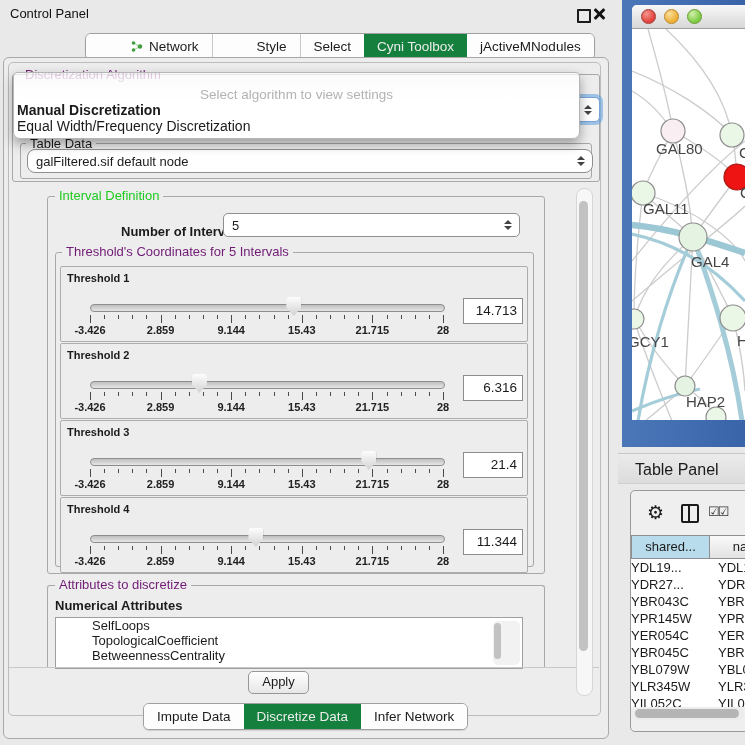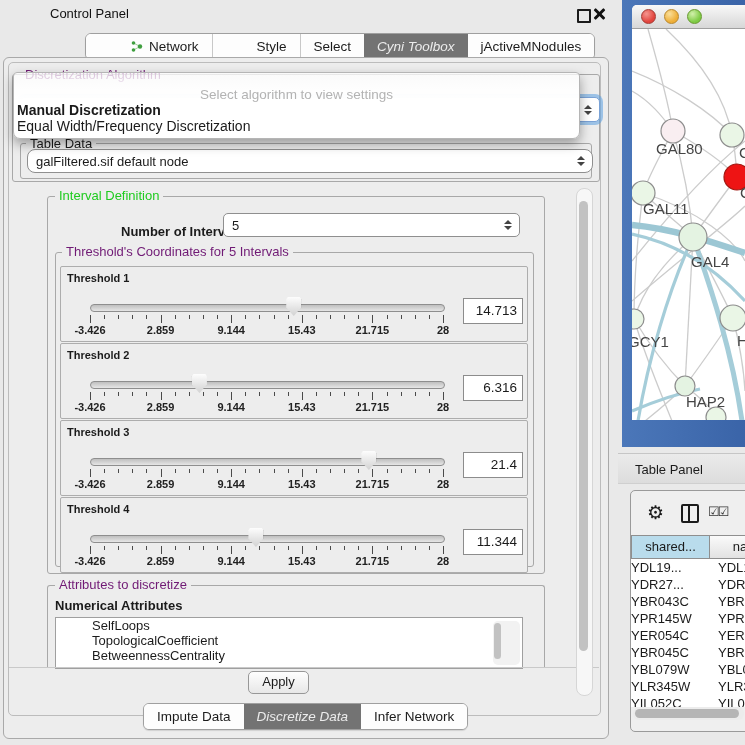--- a/index.html
+++ b/index.html
@@ -1,32 +1,32 @@
 <!DOCTYPE html>
 <html><head>
 <meta charset="utf-8">
 <style>
   html,body{margin:0;padding:0;}
   #root{position:relative;width:745px;height:745px;background:#e9e9e9;overflow:hidden;
         font-family:"Liberation Sans",sans-serif;font-size:13px;color:#1b1b1b;}
   .abs{position:absolute;}
 
   
-  .cp-title{left:10px;top:6px;font-size:13px;color:#111;margin-left:40px;}
+  .cp-title{left:10px;top:6px;font-size:13px;color:#111;}
   .float-btn{left:577px;top:9px;width:10px;height:10px;border:2px solid #1b1b1b;border-radius:1px;}
   .close-btn{left:592px;top:7px;width:14px;height:14px;}
   .close-btn::before,.close-btn::after{content:"";position:absolute;left:6px;top:0;width:3px;height:14px;background:#111;border-radius:1px;}
   .close-btn::before{transform:rotate(45deg);}.close-btn::after{transform:rotate(-45deg);}
 
   
   .tabbar{display:inline-flex;align-items:stretch;border:1px solid #9f9f9f;border-radius:6px;
           background:#fdfdfd;overflow:hidden;height:25px;box-shadow:0 1px 1px rgba(0,0,0,.12);}
   .tabseg{display:flex;align-items:center;gap:6px;padding:0 13px;font-size:13.5px;line-height:24px;white-space:nowrap;background:#fdfdfd;}
   .tabseg.sep{border-right:1px solid #c8c8c8;padding-left:44px;}
-  .tabseg.dark{background:#737373;color:#ececec;border-right:none;font-style:italic;}
+  .tabseg.dark{background:#15803d;color:#ececec;border-right:none;}
   #top-tabs{left:85px;top:33px;}
   #bottom-tabs{left:143px;top:703px;}
 
   
   .outer-box{left:3px;top:57px;width:604px;height:680px;border:1px solid #a9a9a9;border-radius:6px;background:#ededed;}
   .inner-box{left:8px;top:62px;width:591px;height:652px;border:1px solid #bcbcbc;border-radius:5px;background:#ededed;}
 
   
   .gbox{border:1px solid #a8a8a8;border-radius:3px;}
   .glegend{position:absolute;background:#ededed;padding:0 4px;font-size:13px;line-height:13px;}
@@ -89,21 +89,21 @@
                 display:flex;align-items:center;padding-left:9px;gap:8px;}
   .tl{width:13px;height:13px;border-radius:50%;}
   .tl.red{background:radial-gradient(circle at 35% 30%,#f4968f,#e2443d 65%);border:1px solid #a23a33;}
   .tl.yellow{background:radial-gradient(circle at 35% 30%,#fadf9a,#eeae38 65%);border:1px solid #b8872c;}
   .tl.green{background:radial-gradient(circle at 35% 30%,#d2f0ab,#7ecb44 65%);border:1px solid #67982f;}
   .net-canvas{position:absolute;left:0;top:24px;width:113px;height:391px;overflow:hidden;}
   .net-canvas svg{display:block;}
 
   
   .tp-bar{left:618px;top:453px;width:127px;height:31px;background:linear-gradient(#ebebeb,#dcdcdc);
-          border-top:1px solid #c6c6c6;border-bottom:1px solid #cfcfcf;line-height:31px;padding-left:17px;box-sizing:border-box;font-size:13px;}
+          border-top:1px solid #c6c6c6;border-bottom:1px solid #cfcfcf;line-height:31px;padding-left:17px;box-sizing:border-box;font-size:16px;}
   .tp-box{left:630px;top:490px;width:117px;height:240px;background:#efefef;border:1px solid #9a9a9a;border-radius:5px 0 0 5px;overflow:hidden;}
   .tp-toolbar{position:absolute;left:0;top:0;right:0;height:44px;}
   .gear{position:absolute;left:16px;top:10px;font-size:19px;color:#1b1b1b;}
   .colicon{position:absolute;left:50px;top:13px;width:14px;height:15px;border:2px solid #1b1b1b;border-radius:2px;}
   .colicon::before{content:"";position:absolute;left:5px;top:0;width:2px;height:15px;background:#1b1b1b;}
   .checks{position:absolute;left:77px;top:13px;font-size:13px;letter-spacing:-2px;color:#333;}
   .tp-header{position:absolute;left:0;top:44px;right:0;height:24px;display:flex;}
   .tp-header .hc{box-sizing:border-box;border:1px solid #8f8f8f;font-size:13px;line-height:22px;text-align:center;flex:0 0 79px;}
   .tp-header .hc.sel{background:#b9dcec;}
   .tp-header .hc.plain{background:linear-gradient(#fafafa,#e2e2e2);border-left:none;flex:0 0 79px;}

